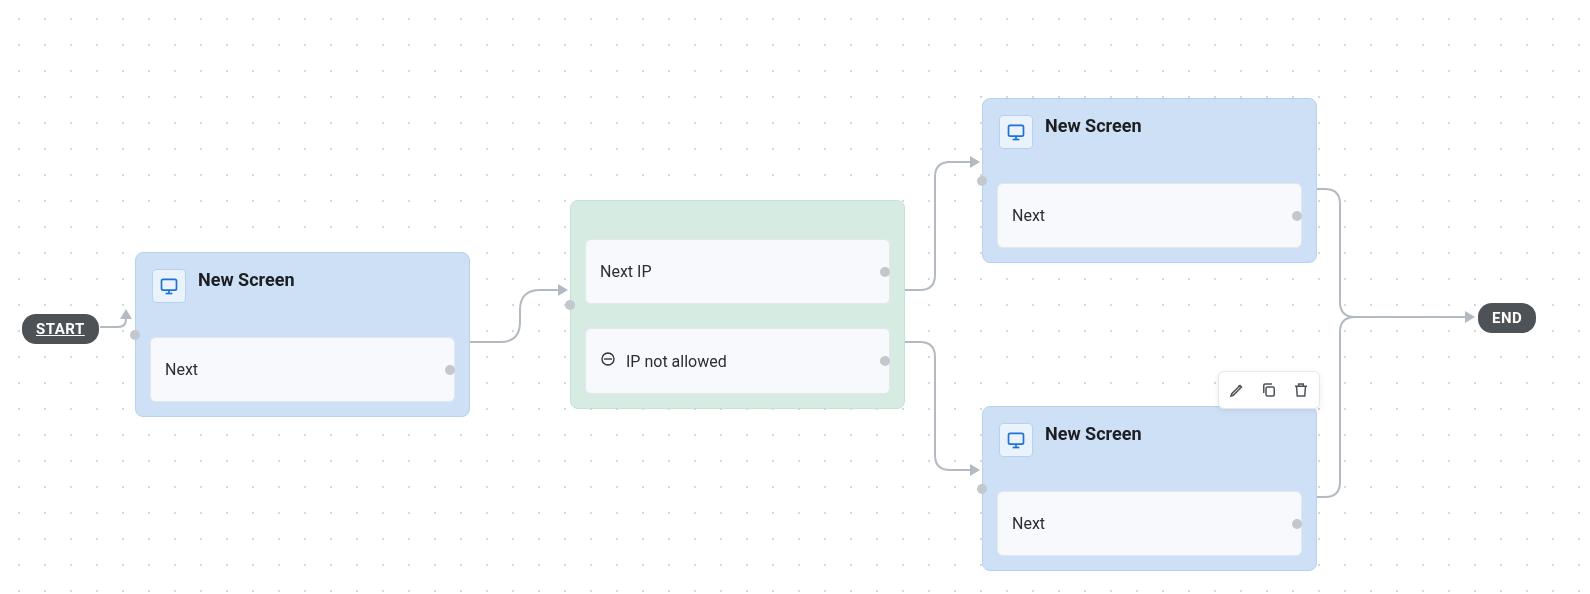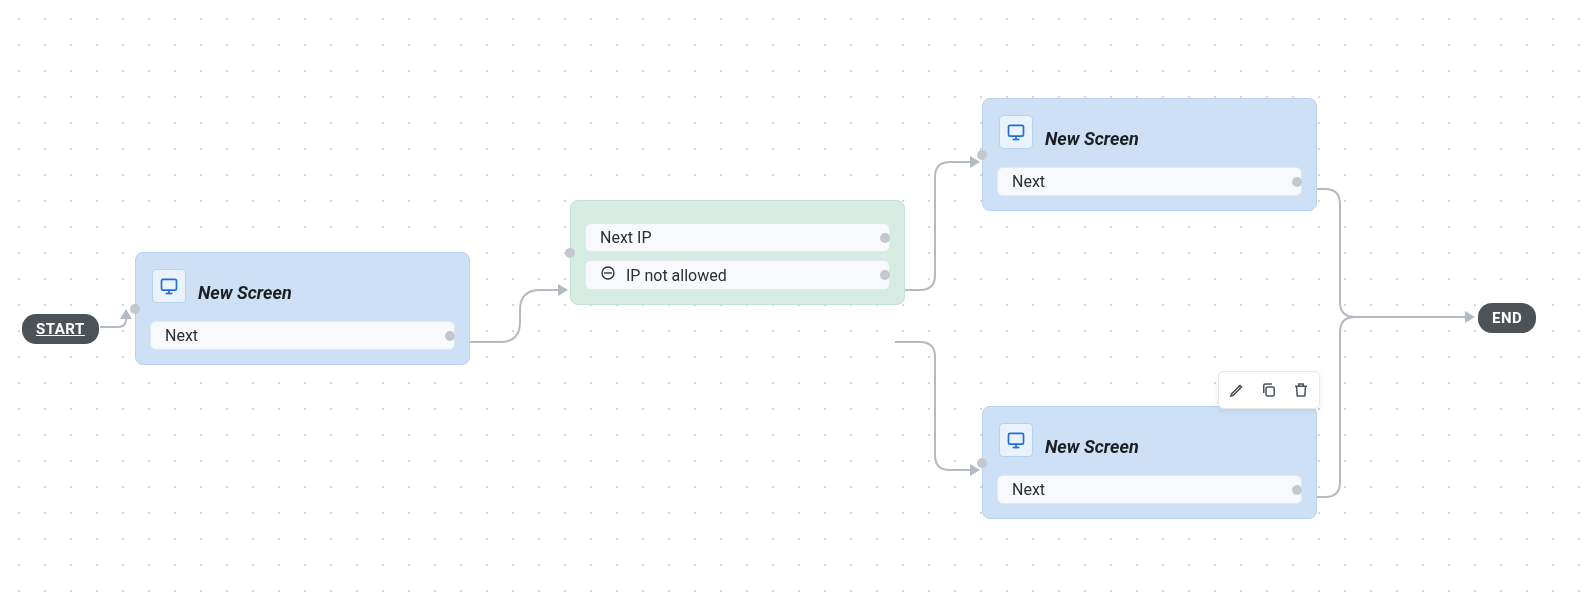--- a/index.html
+++ b/index.html
@@ -42,24 +42,23 @@
     background: #cde0f5;
     border: 1px solid #b7d2ef;
   }
   .node.green {
     background: #d6ece3;
     border: 1px solid #c3e2d6;
   }
 
   .node-header {
     display: flex;
-    align-items: flex-end;
+    align-items: flex-start;
     gap: 12px;
     padding: 2px 2px 10px 2px;
-    font-style: italic;
   }
 
   .icon-tile {
     width: 32px;
     height: 32px;
     border-radius: 4px;
     display: flex;
     align-items: center;
     justify-content: center;
     flex: none;
@@ -76,24 +75,24 @@
 
   .node-title {
     font-weight: 700;
     font-size: 18px;
   }
 
   .outcome {
     background: #f7f9fc;
     border: 1px solid #e4e8ee;
     border-radius: 6px;
-    padding: 4px 14px;
+    padding: 22px 14px;
     font-size: 16px;
     color: #2b2e33;
-    margin-top: 8px;
+    margin-top: 24px;
     position: relative;
     display: flex;
     align-items: center;
     gap: 10px;
   }
   .node > .outcome:first-of-type { margin-top: 0; }
   .outcome .port {
     position: absolute;
     right: -1px;
     top: 50%;

